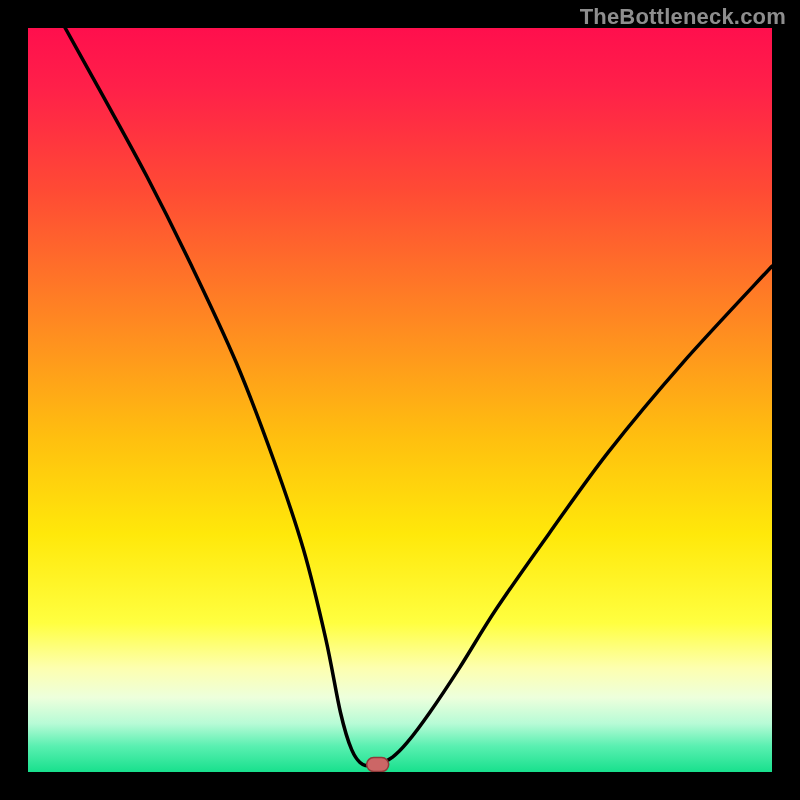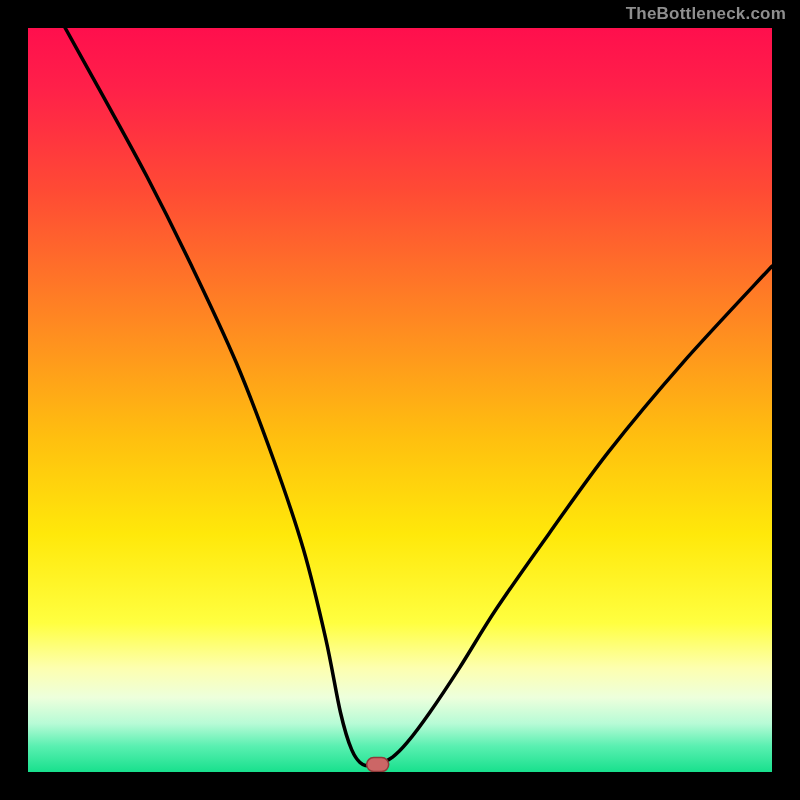--- a/index.html
+++ b/index.html
@@ -23,21 +23,21 @@
     left: 28px;
     top: 28px;
     width: 744px;
     height: 744px;
   }
   .watermark {
     position: absolute;
     top: 4px;
     right: 14px;
     font-family: Arial, Helvetica, sans-serif;
-    font-size: 17px;
+    font-size: 22px;
     font-weight: 600;
     color: #8e8e8e;
     letter-spacing: 0.2px;
   }
 </style>
 </head>
 <body>
 
 <div class="frame">
 

